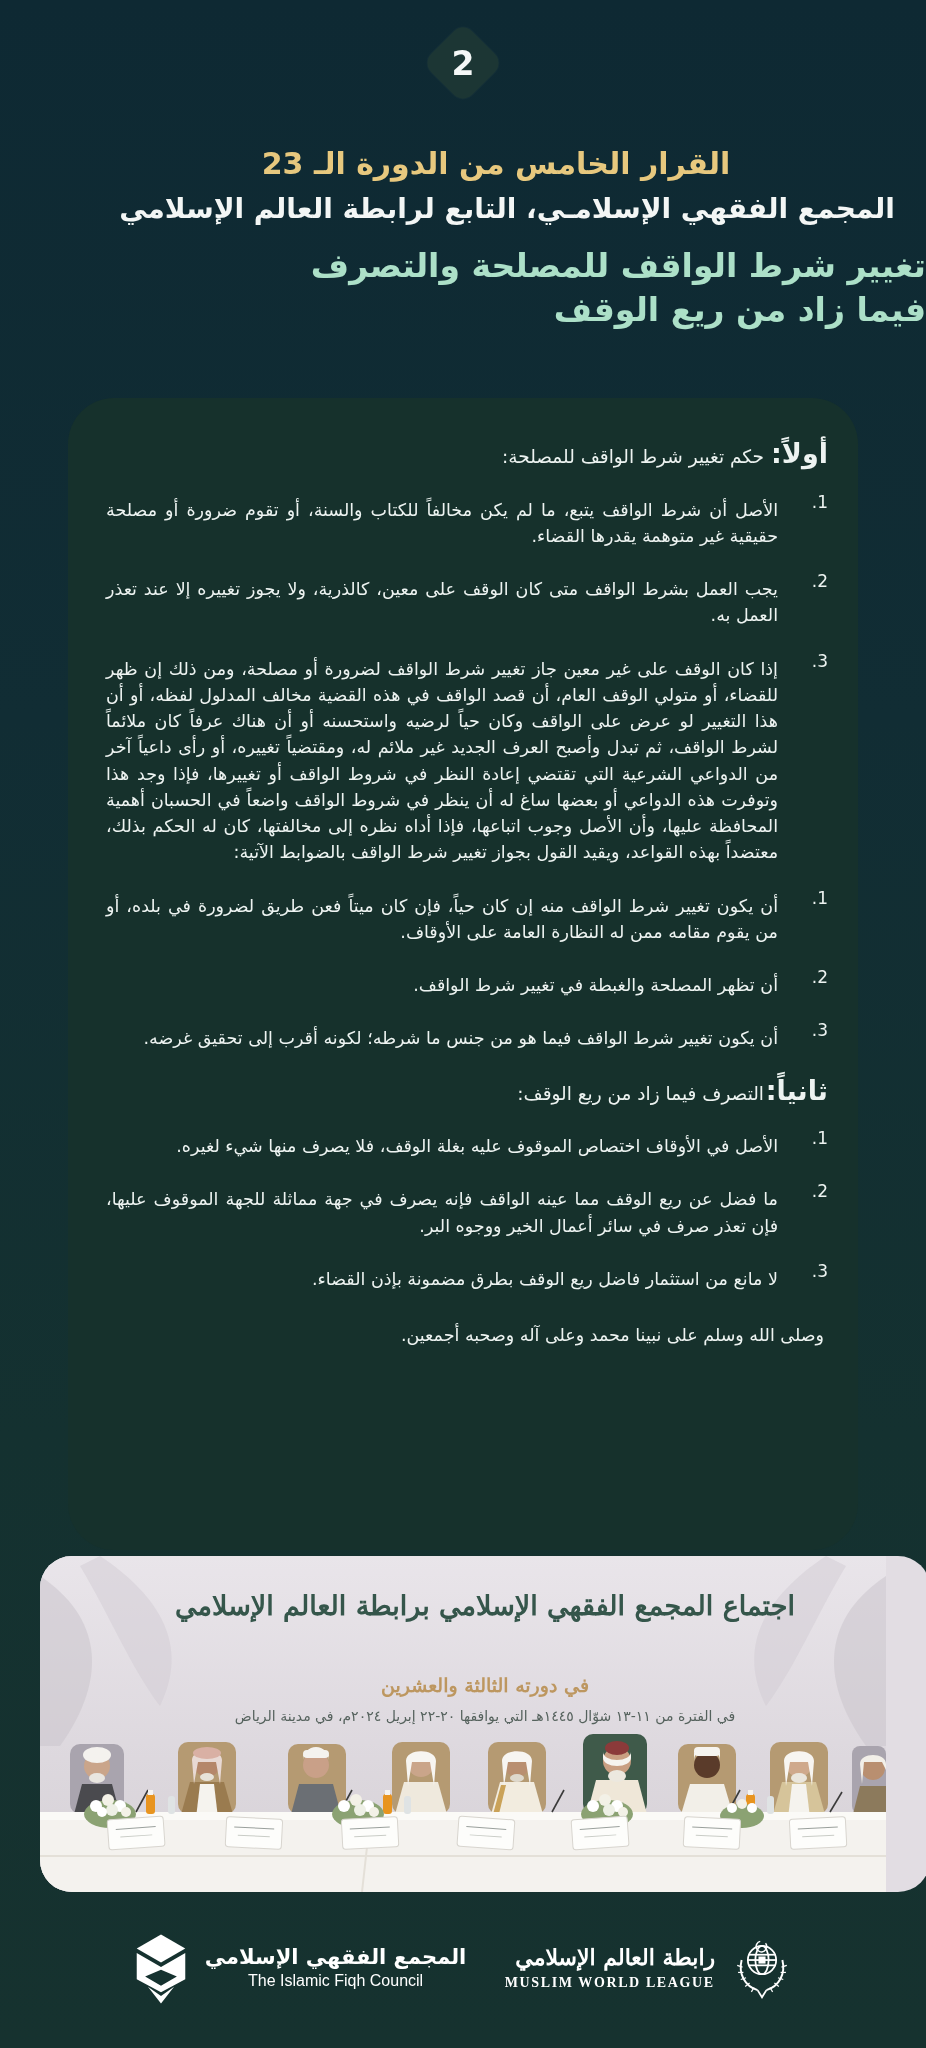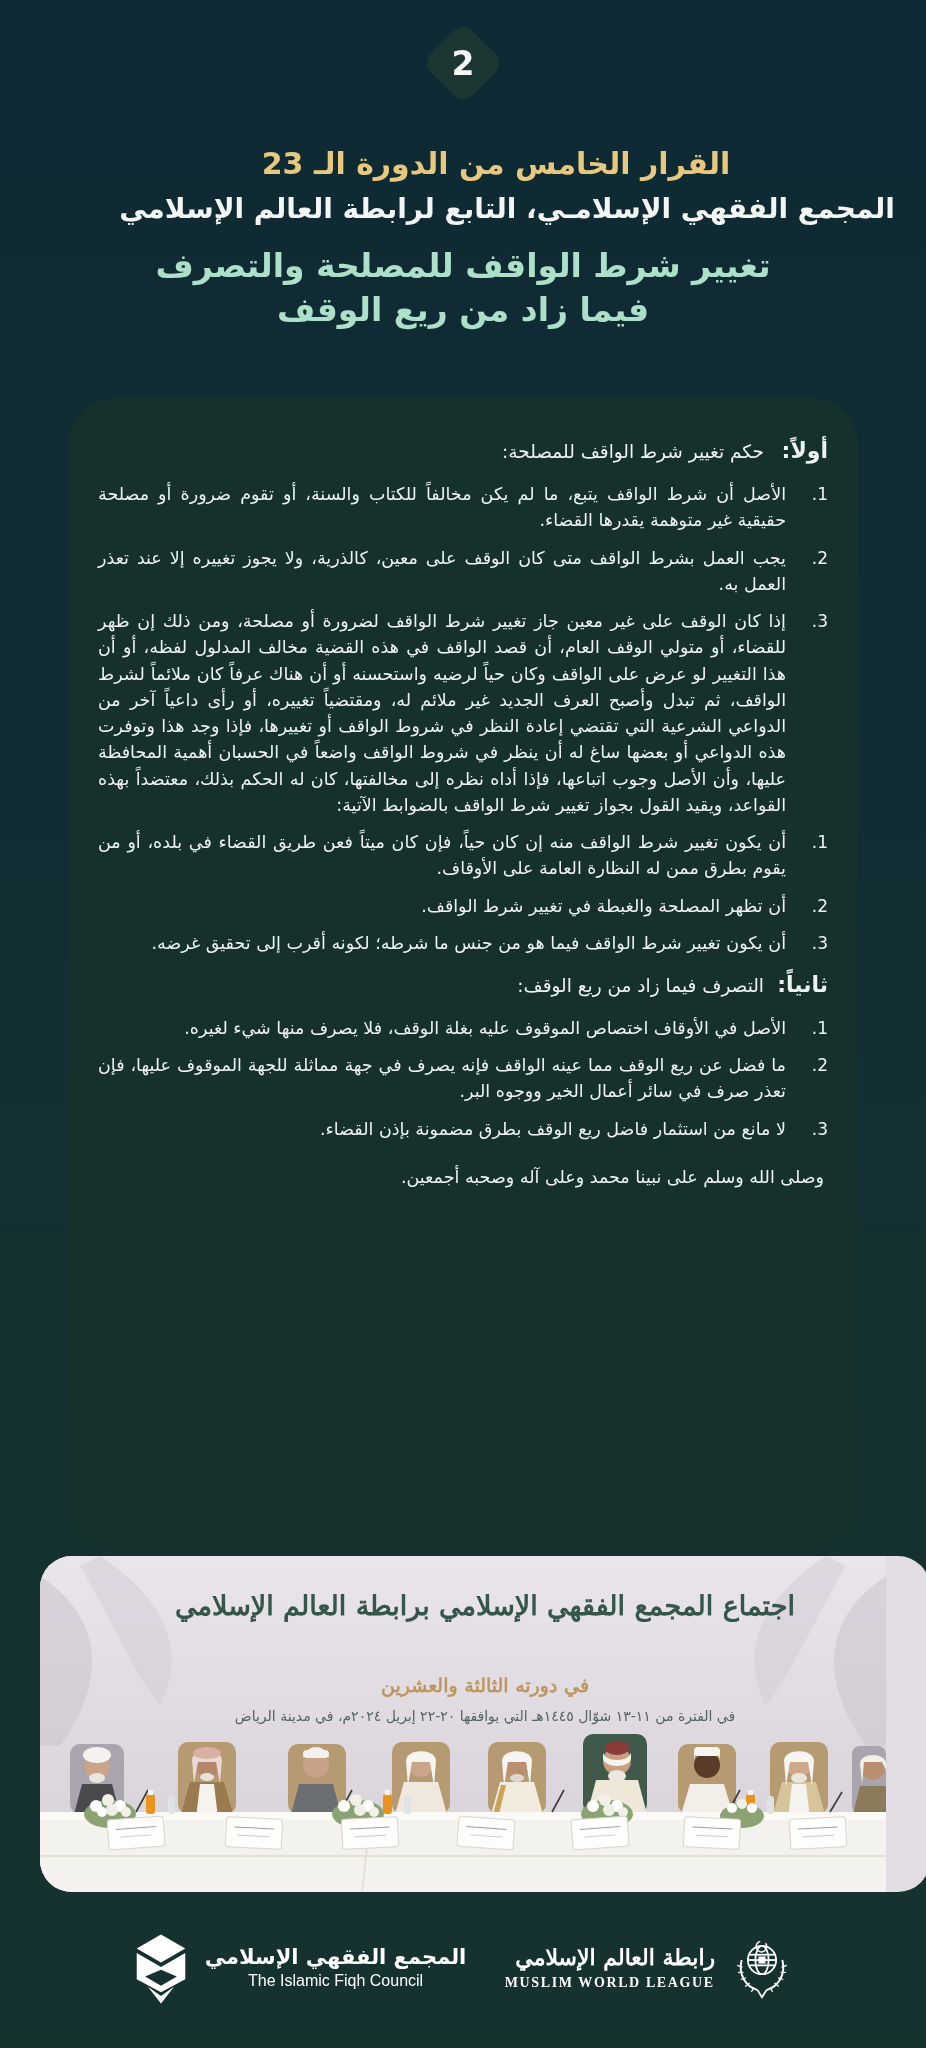--- a/index.html
+++ b/index.html
@@ -18,35 +18,35 @@
   .badge span{transform:rotate(-45deg);color:#f5f8f7;font-size:33px;font-weight:bold;}
   .gold-title{
     position:absolute;top:146px;left:0;width:100%;text-align:center;direction:rtl;
     color:#e7c87e;font-size:30px;font-weight:bold;white-space:nowrap;padding-left:33px;
   }
   .org-title{
     position:absolute;top:192px;left:0;width:100%;text-align:center;direction:rtl;
     color:#f3f6f5;font-size:28px;font-weight:bold;white-space:nowrap;margin-left:44px;
   }
   .topic-title{
-    position:absolute;top:244px;left:0;width:100%;text-align:center;direction:rtl;
+    position:absolute;top:244px;left:0;width:100%;direction:rtl;
     color:#ace0c8;font-size:33px;font-weight:bold;line-height:1.32;
   }
   
   .card{
     position:absolute;top:398px;left:68px;width:790px;height:1152px;box-sizing:border-box;
     background:#16312c;border-radius:46px;padding:34px 30px 26px 30px;
     direction:rtl;color:#edf3f1;font-size:17.5px;line-height:1.5;overflow:hidden;
   }
   .sec-head{display:flex;align-items:baseline;margin:2px 0 14px 0;}
-  .sec-label{font-weight:bold;font-size:22px;flex:0 0 64px;}
+  .sec-label{font-weight:bold;font-size:27px;flex:0 0 64px;}
   .sec-text{font-size:18.5px;}
   .row{display:flex;margin-bottom:11px;}
   .num{flex:0 0 42px;font-size:17px;padding-top:1px;}
-  .txt{flex:1;margin:0;text-align:justify;}
+  .txt{flex:1;margin:8px;text-align:justify;}
   .closing{margin:22px 4px 0 4px;text-align:justify;}
   
   .photo{
     position:absolute;top:1556px;left:40px;width:890px;height:336px;border-radius:32px;
     overflow:hidden;background:#e2dde3;
   }
   .photo svg{position:absolute;top:0;left:0;}
   .p-title{
     position:absolute;top:34px;left:0;width:100%;text-align:center;direction:rtl;
     color:#35564b;font-size:27px;font-weight:bold;font-family:"DejaVu Serif",serif;
@@ -103,21 +103,21 @@
       <span class="num">2.</span>
       <p class="txt">يجب العمل بشرط الواقف متى كان الوقف على معين، كالذرية، ولا يجوز تغييره إلا عند تعذر العمل به.</p>
     </div>
     <div class="row">
       <span class="num">3.</span>
       <p class="txt">إذا كان الوقف على غير معين جاز تغيير شرط الواقف لضرورة أو مصلحة، ومن ذلك إن ظهر للقضاء، أو متولي الوقف العام، أن قصد الواقف في هذه القضية مخالف المدلول لفظه، أو أن هذا التغيير لو عرض على الواقف وكان حياً لرضيه واستحسنه أو أن هناك عرفاً كان ملائماً لشرط الواقف، ثم تبدل وأصبح العرف الجديد غير ملائم له، ومقتضياً تغييره، أو رأى داعياً آخر من الدواعي الشرعية التي تقتضي إعادة النظر في شروط الواقف أو تغييرها، فإذا وجد هذا وتوفرت هذه الدواعي أو بعضها ساغ له أن ينظر في شروط الواقف واضعاً في الحسبان أهمية المحافظة عليها، وأن الأصل وجوب اتباعها، فإذا أداه نظره إلى مخالفتها، كان له الحكم بذلك، معتضداً بهذه القواعد، ويقيد القول بجواز تغيير شرط الواقف بالضوابط الآتية:</p>
     </div>
 
     <div class="row">
       <span class="num">1.</span>
-      <p class="txt">أن يكون تغيير شرط الواقف منه إن كان حياً، فإن كان ميتاً فعن طريق القضاء في بلده، أو من يقوم بطرق ممن له النظارة العامة على الأوقاف.</p>
+      <p class="txt">أن يكون تغيير شرط الواقف منه إن كان حياً، فإن كان ميتاً فعن طريق لضرورة في بلده، أو من يقوم مقامه ممن له النظارة العامة على الأوقاف.</p>
     </div>
     <div class="row">
       <span class="num">2.</span>
       <p class="txt">أن تظهر المصلحة والغبطة في تغيير شرط الواقف.</p>
     </div>
     <div class="row">
       <span class="num">3.</span>
       <p class="txt">أن يكون تغيير شرط الواقف فيما هو من جنس ما شرطه؛ لكونه أقرب إلى تحقيق غرضه.</p>
     </div>
 

